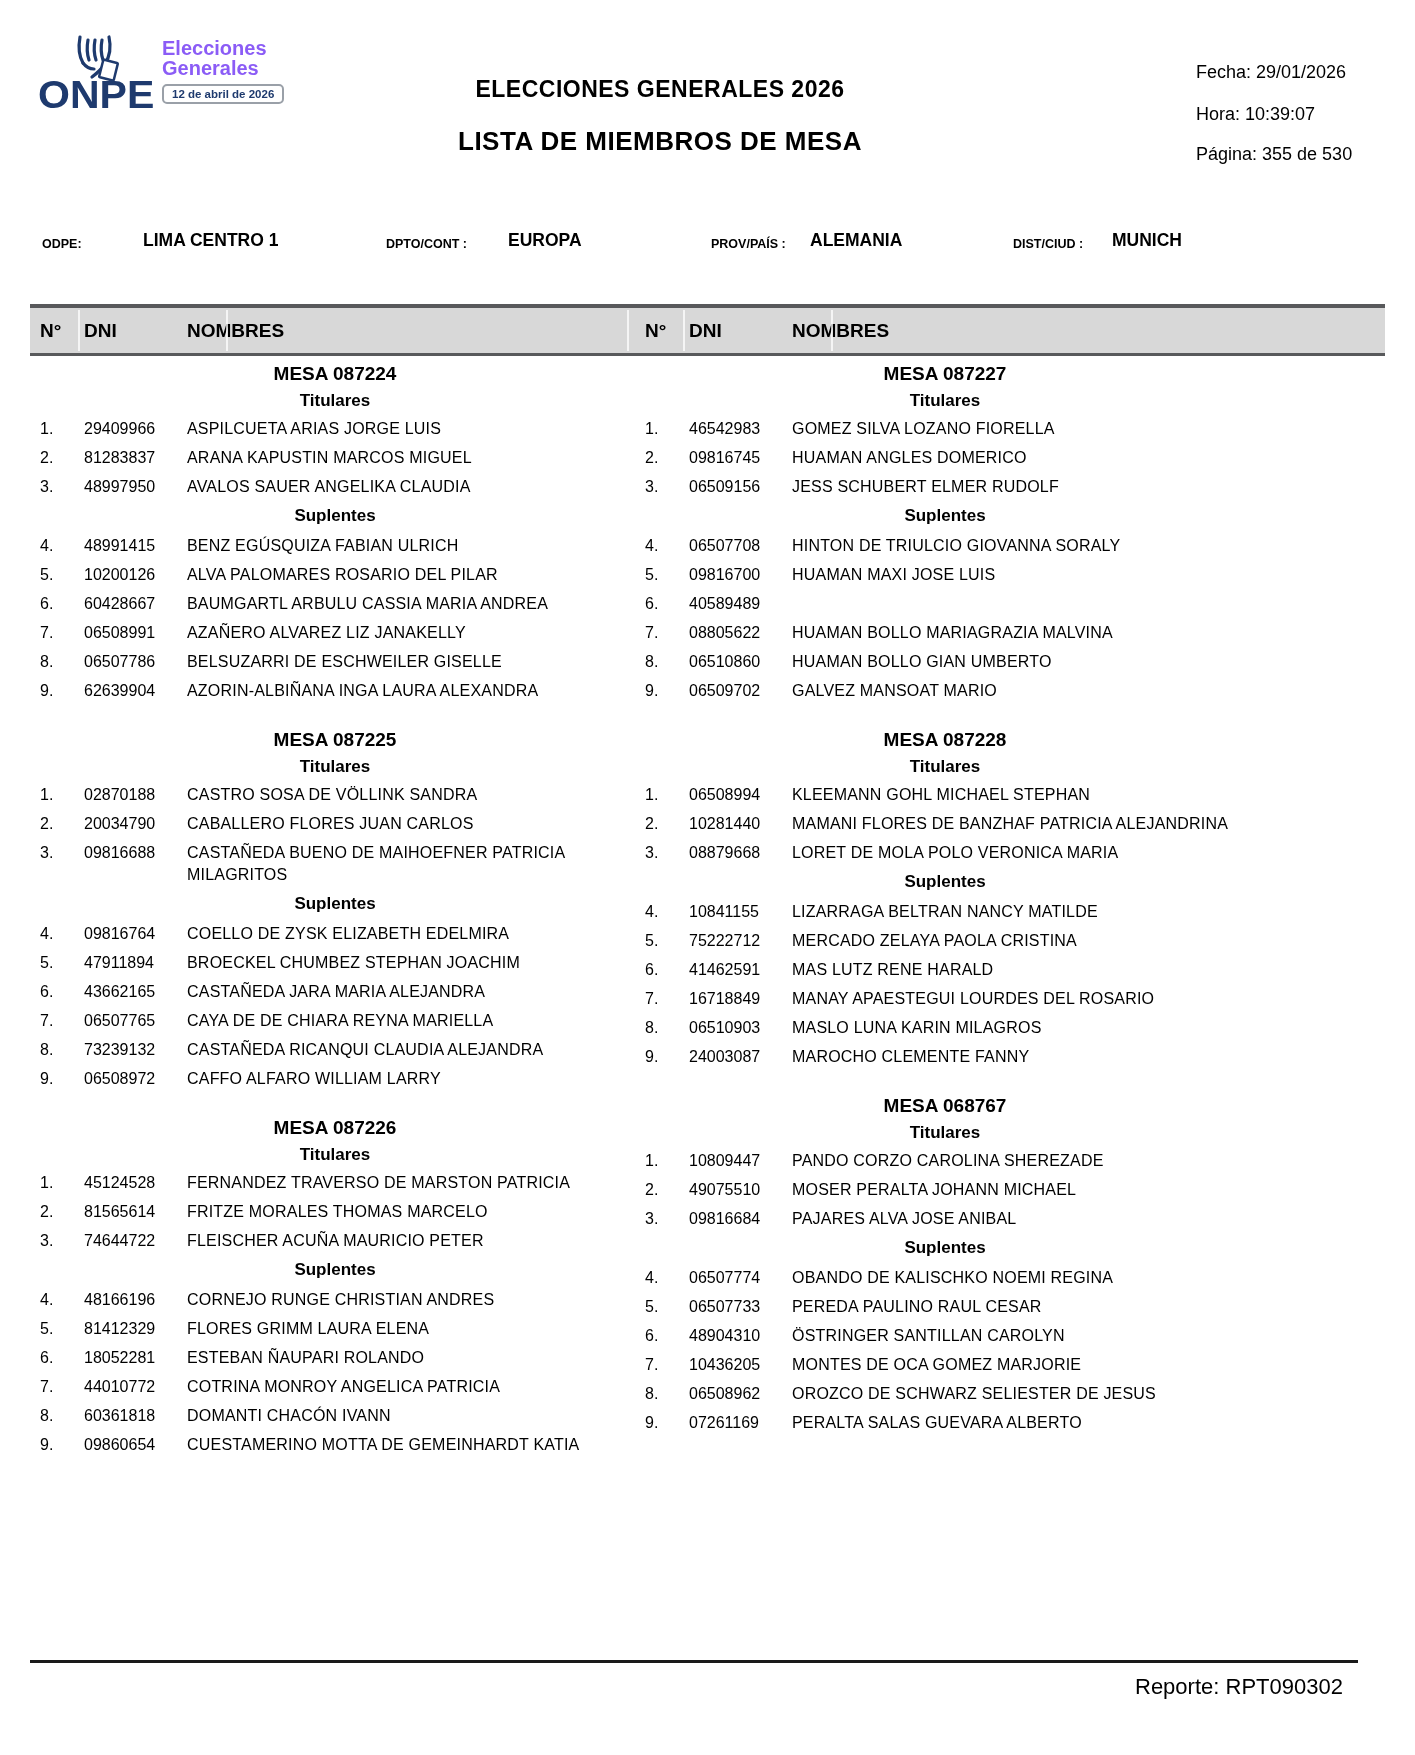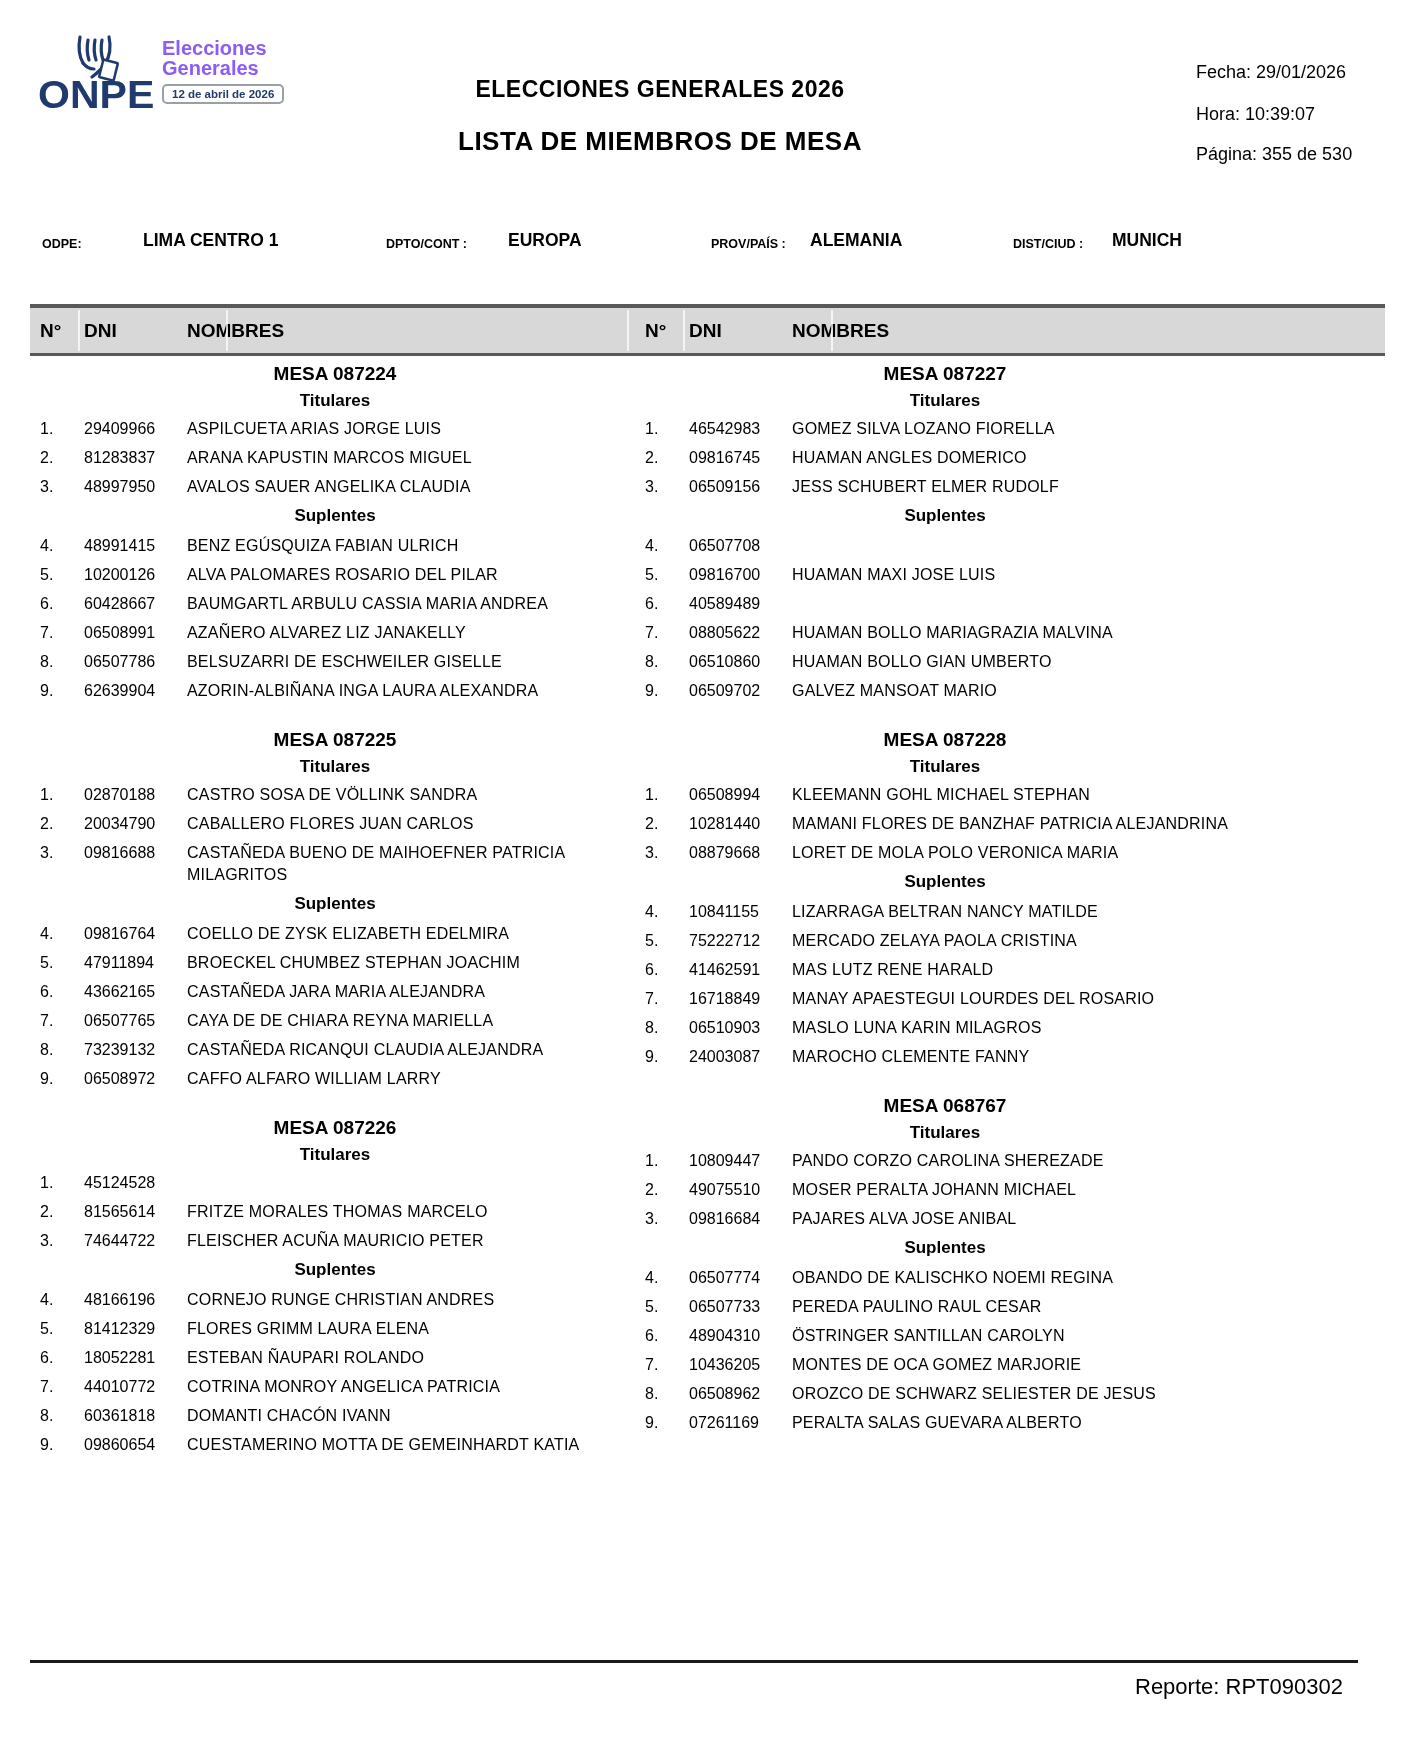--- a/index.html
+++ b/index.html
@@ -265,20 +265,21 @@
 </div>
   </section>
 
   <section class="mesa">
     <h3 class="mesa-title">MESA 087226</h3>
     <h4 class="mesa-subtitle tit">Titulares</h4>
     <div class="rows rows-titulares">
   <div class="row">
     <span class="cell num">1.</span>
     <span class="cell dni">45124528</span>
+    <span class="cell name">FERNANDEZ TRAVERSO DE MARSTON PATRICIA</span>
   </div>
 
   <div class="row">
     <span class="cell num">2.</span>
     <span class="cell dni">81565614</span>
     <span class="cell name">FRITZE MORALES THOMAS MARCELO</span>
   </div>
 
   <div class="row">
     <span class="cell num">3.</span>
@@ -347,20 +348,21 @@
     <span class="cell num">3.</span>
     <span class="cell dni">06509156</span>
     <span class="cell name">JESS SCHUBERT ELMER RUDOLF</span>
   </div>
 </div>
     <h4 class="mesa-subtitle sup">Suplentes</h4>
     <div class="rows rows-suplentes">
   <div class="row">
     <span class="cell num">4.</span>
     <span class="cell dni">06507708</span>
+    <span class="cell name">HINTON DE TRIULCIO GIOVANNA SORALY</span>
   </div>
 
   <div class="row">
     <span class="cell num">5.</span>
     <span class="cell dni">09816700</span>
     <span class="cell name">HUAMAN MAXI JOSE LUIS</span>
   </div>
 
   <div class="row">
     <span class="cell num">6.</span>

